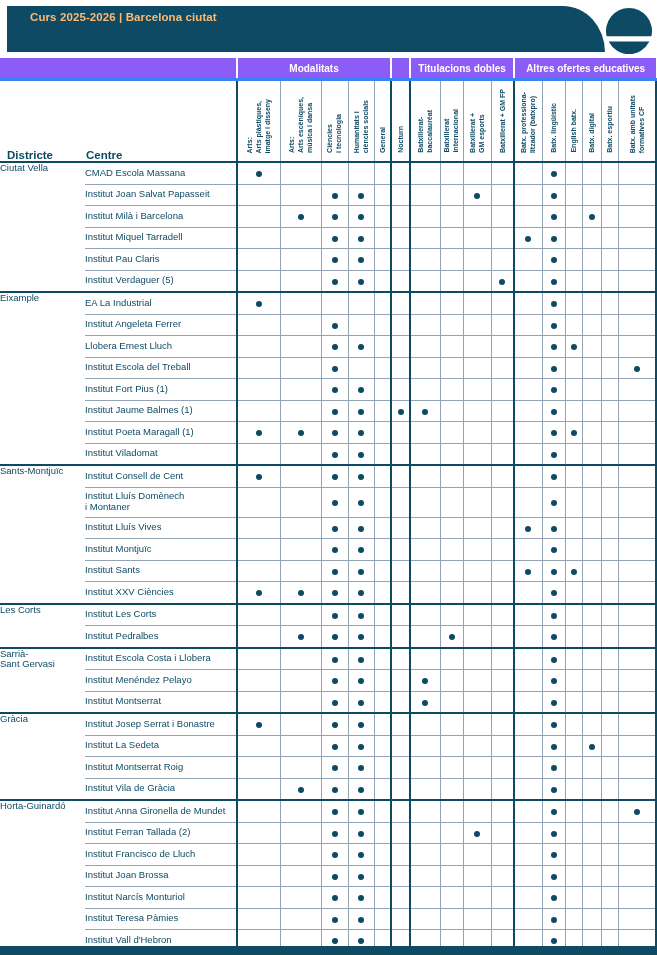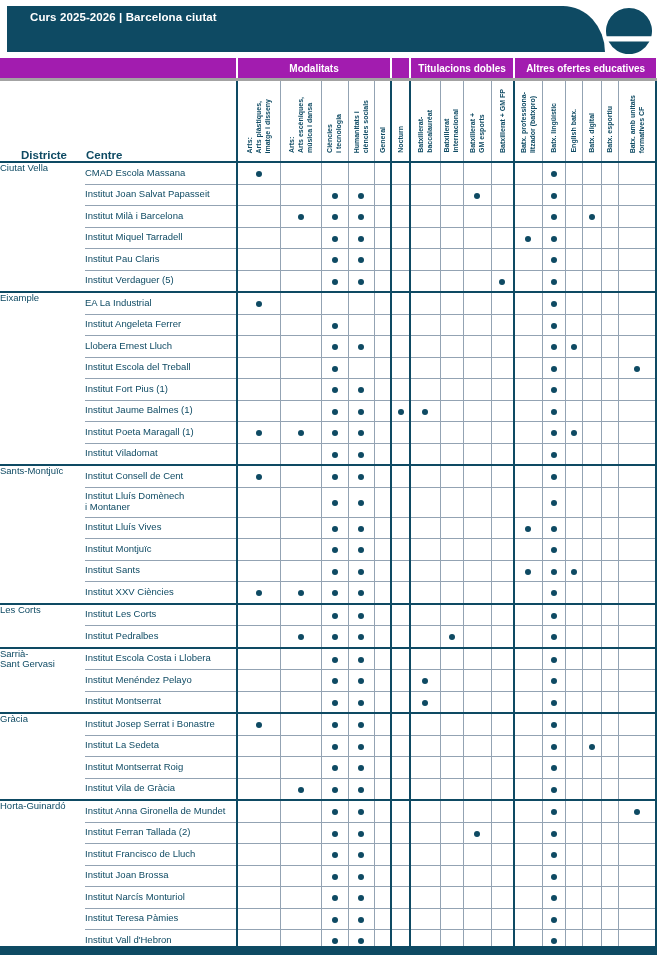--- a/index.html
+++ b/index.html
@@ -4,50 +4,50 @@
 <style>
   html,body { margin:0; padding:0; background:#fff; }
   .page {
     position:relative; width:657px; height:955px; background:#fff;
     font-family:"Liberation Sans", sans-serif; color:#0e4a63; overflow:hidden;
   }
   
   .banner {
     position:absolute; left:7px; top:6px; width:598px; height:46px;
     background:#0e4a63; border-top-right-radius:42px 46px;
-    color:#ffffff; padding:5px 0 0 23px; box-sizing:border-box;
+    color:#fdba74; padding:5px 0 0 23px; box-sizing:border-box;
   }
   .banner .kicker { font-size:11.5px; font-weight:bold; letter-spacing:.1px; }
   .banner .title  { font-size:19px;  font-weight:bold; margin-top:1px; letter-spacing:.1px; }
   .logo { position:absolute; left:606px; top:7px; width:46px; height:48px; }
   .logo path { fill:#0e4a63; }
   
   table.offer {
     position:absolute; left:0; top:58px; width:656px;
     border-collapse:collapse; table-layout:fixed;
   }
   table.offer td { padding:0; }
   
   td.group {
-    background:#a21caf; height:20px; color:#fff; font-weight:bold; font-size:10px;
+    background:#8b5cf6; height:20px; color:#fff; font-weight:bold; font-size:10px;
     text-align:center; vertical-align:middle;
-    border-left:2px solid #fff; border-bottom:3px solid #a3a3a3;
+    border-left:2px solid #fff; border-bottom:3px solid #3b82f6;
   }
   td.group.first { border-left:none; }
   
   td.vlab { height:80px; vertical-align:bottom; text-align:center;
             border-left:1px solid #93a3b3; border-bottom:2px solid #0e4a63; }
   td.vlab .rot {
     display:inline-block; writing-mode:vertical-rl; transform:rotate(180deg);
     font-size:7px; font-weight:bold; line-height:1.3; white-space:pre;
     text-align:left; margin-bottom:4px; color:#0e4a63;
   }
   td.lh { vertical-align:bottom; font-weight:bold; font-size:11.5px;
           border-bottom:2px solid #0e4a63; padding-bottom:4px; }
-  td.lh.districte { padding-left:21px; }
+  td.lh.districte { padding-left:7px; }
   td.lh.centre    { padding-left:1px; }
   
   tbody td { height:20.5px; font-size:9.5px; }
   td.district { vertical-align:top; padding:4px 0 0 7px; white-space:pre-line; line-height:1.15;margin-left:34px; }
   td.centre-cell { vertical-align:middle; padding-left:1px; white-space:pre-line; line-height:1.15; }
   td.c { text-align:center; vertical-align:middle; border-left:1px solid #93a3b3; }
   td.b-dark-left  { border-left:2px solid #0e4a63 !important; }
   td.b-dark-right { border-right:2px solid #0e4a63; }
   tr.inner td { border-top:1px solid #93a3b3; }
   tr.sep td { border-top:2px solid #0e4a63; }

